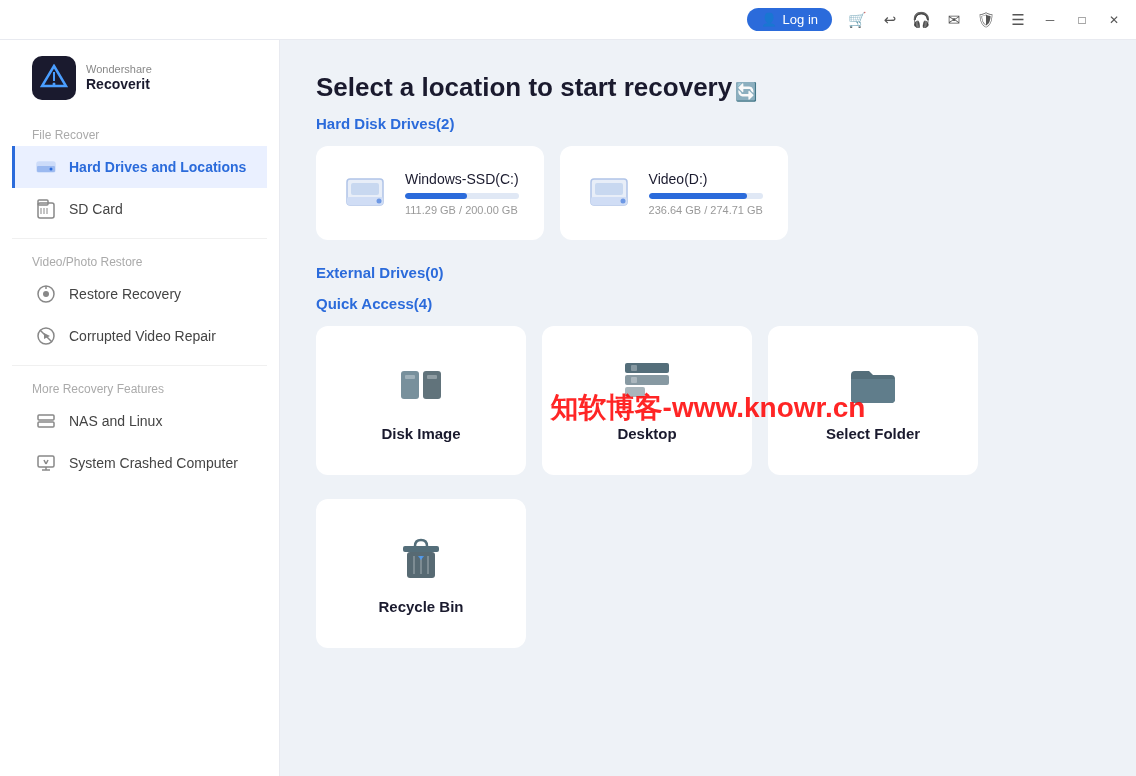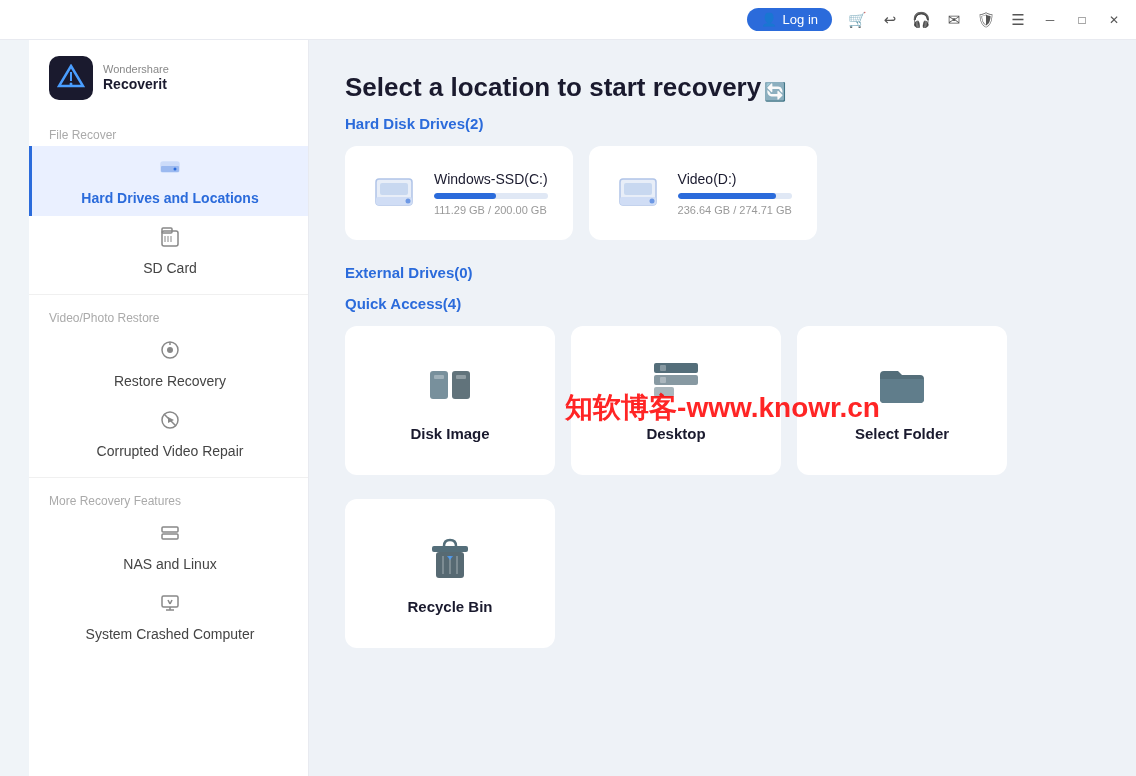--- a/index.html
+++ b/index.html
@@ -50,24 +50,23 @@
       display: flex;
       flex: 1;
       overflow: hidden;
     }
 
     
     .sidebar {
       width: 280px;
       background: #fff;
       border-right: 1px solid #e8eaf0;
-      padding: 16px 0;
+      padding: 16px 12px;
       flex-shrink: 0;
       overflow-y: auto;
-      margin-left: 29px;
     }
     .sidebar-logo {
       display: flex;
       align-items: center;
       gap: 10px;
       padding: 0 20px 20px;
     }
     .logo-icon {
       width: 44px; height: 44px;
       background: #1a1a2e;
@@ -90,21 +89,20 @@
     .sidebar-item {
       display: flex;
       align-items: center;
       gap: 12px;
       padding: 10px 20px;
       cursor: pointer;
       color: #444;
       font-size: 14px;
       border-left: 3px solid transparent;
       position: relative;
-      flex-direction: column;
     }
     .sidebar-item.active {
       background: #eaf0ff;
       color: #2b6bdb;
       border-left: 3px solid #2b6bdb;
       font-weight: 600;
     }
     .sidebar-item-icon {
       width: 22px; height: 22px;
       display: flex; align-items: center; justify-content: center;

